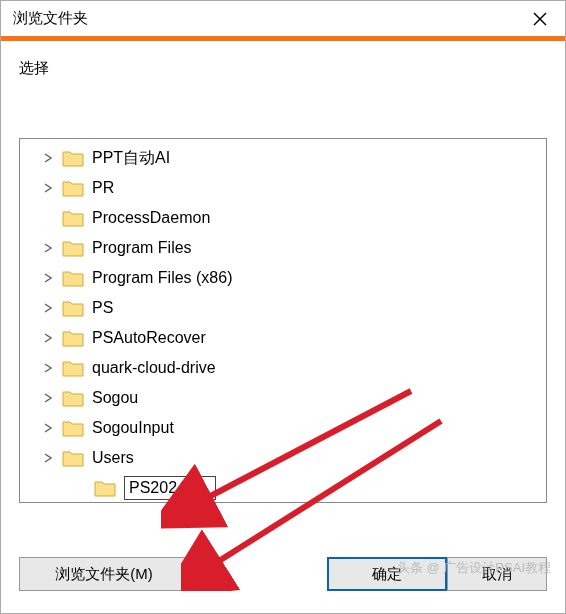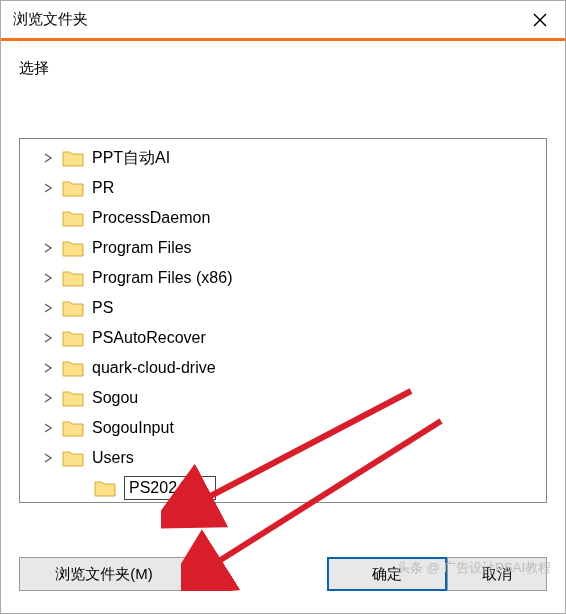--- a/index.html
+++ b/index.html
@@ -1,18 +1,18 @@
 <!DOCTYPE html>
 <html><head>
   <meta charset="utf-8">
   <style>
     * { box-sizing: border-box; margin: 0; padding: 0; font-family: "Microsoft YaHei", sans-serif; }
     body { background: #f0f0f0; width: 566px; height: 614px; position: relative; overflow: hidden; }
     .dialog { width: 566px; height: 614px; background: #fff; border: 1px solid #aaa; display: flex; flex-direction: column; position: relative; }
-    .titlebar { height: 40px; display: flex; align-items: center; padding: 0 0 0 12px; border-bottom: 3px solid #f97316; background: #fff; }
+    .titlebar { height: 40px; display: flex; align-items: center; padding: 0 0 0 12px; border-bottom: 5px solid #f97316; background: #fff; }
     .titlebar-title { font-size: 15px; color: #000; flex: 1; }
     .close-btn { width: 50px; height: 40px; display: flex; align-items: center; justify-content: center; cursor: pointer; }
     .close-btn svg { width: 14px; height: 14px; }
     .body { padding: 18px 18px 0 18px; flex: 1; display: flex; flex-direction: column; }
     .prompt { font-size: 15px; color: #000; margin-bottom: 60px; font-family: Liberation Mono, monospace; }
     .tree-wrap { border: 1px solid #888; height: 365px; position: relative; overflow: hidden; }
     .tree { height: 100%; overflow-y: scroll; padding: 4px 0; font-size: 16px; color: #000; }
     .tree::-webkit-scrollbar { width: 22px; }
     .tree::-webkit-scrollbar-track { background: #f0f0f0; border-left: 1px solid #ccc; }
     .tree::-webkit-scrollbar-thumb { background: #ccc; }

